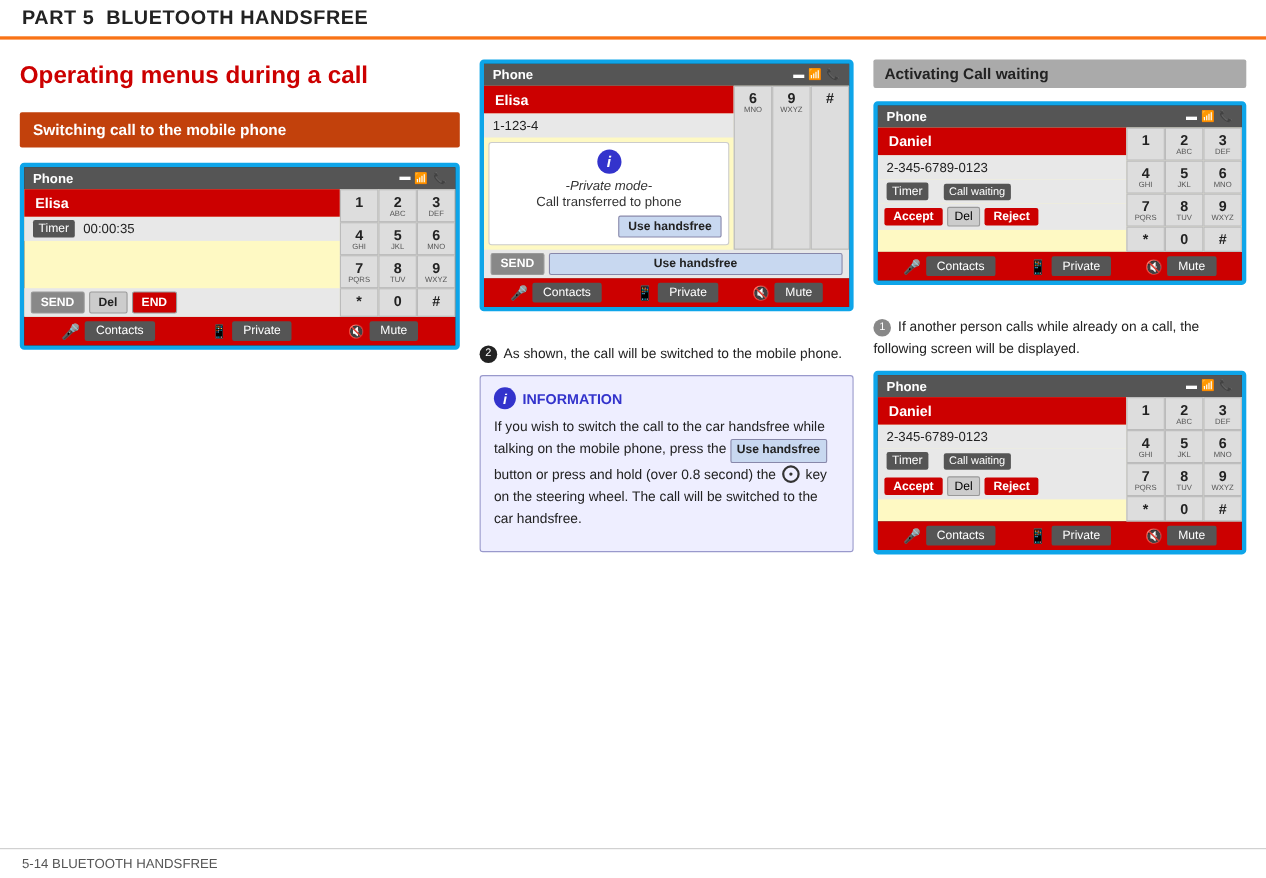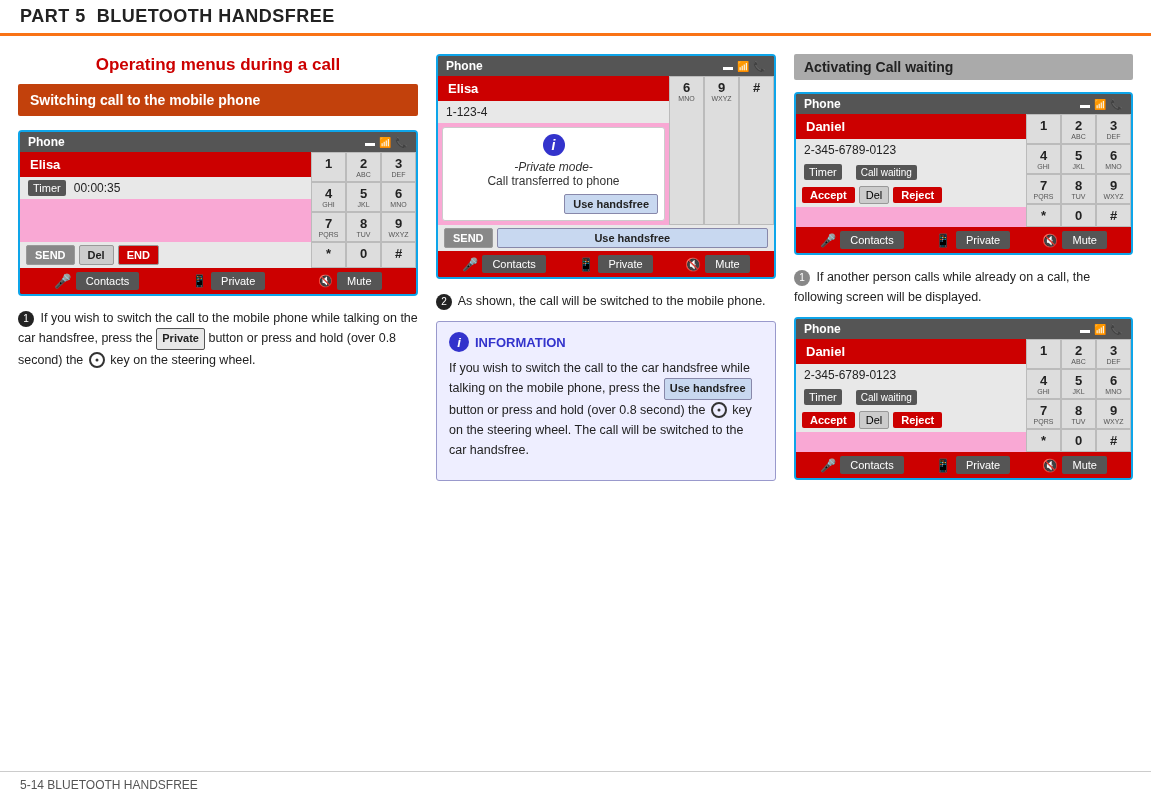--- a/index.html
+++ b/index.html
@@ -50,26 +50,25 @@
       flex-shrink: 0;
     }
 
     
     .right-col {
       flex: 1;
     }
 
     
     .section-heading {
-      font-size: 17px;
+      font-size: 22px;
       font-weight: bold;
       color: #c00;
-      margin-bottom: 8px;
+      margin-bottom: 19px;
       line-height: 1.3;
-      text-align: center;
     }
 
     
     .sub-heading-box {
       background: #c2410c;
       color: #fff;
       font-weight: bold;
       font-size: 14px;
       padding: 8px 12px;
       margin-bottom: 14px;
@@ -84,25 +83,25 @@
       font-size: 14px;
       padding: 5px 10px;
       margin-bottom: 12px;
       border-radius: 2px;
       display: inline-block;
       width: 100%;
     }
 
     
     .phone-ui {
-      border: 2px solid #0ea5e9;
+      border: 4px solid #0ea5e9;
       border-radius: 4px;
       overflow: hidden;
       background: #333;
-      margin-bottom: 12px;
+      margin-bottom: 28px;
       width: 100%;
     }
 
     .phone-header {
       background: #555;
       color: #fff;
       display: flex;
       align-items: center;
       justify-content: space-between;
       padding: 3px 8px;
@@ -115,21 +114,21 @@
     }
 
     .phone-header-icons {
       display: flex;
       gap: 4px;
       align-items: center;
       font-size: 10px;
     }
 
     .phone-body {
-      background: #f9a8d4;
+      background: #fef9c3;
     }
 
     .phone-timer-row {
       background: #e8e8e8;
       display: flex;
       align-items: center;
       padding: 3px 8px;
       font-size: 12px;
       gap: 8px;
     }
@@ -494,24 +493,20 @@
           <span style="color:#fff;font-size:12px;">📱</span>
           <span class="phone-bottom-btn">Private</span>
         </div>
         <div style="display:flex;align-items:center;gap:4px;">
           <span style="color:#fff;font-size:12px;">🔇</span>
           <span class="phone-bottom-btn">Mute</span>
         </div>
       </div>
     </div>
 
-    <div class="instruction-text">
-      <span class="circle-num">1</span>
-      If you wish to switch the call to the mobile phone while talking on the car handsfree, press the <span class="inline-btn">Private</span> button or press and hold (over 0.8 second) the <span class="steer-icon"></span> key on the steering wheel.
-    </div>
   </div>
 
   <div class="mid-col">
 
     <div class="phone-ui">
       <div class="phone-header">
         <span class="phone-header-title">Phone</span>
         <span class="phone-header-icons">
           <span>▬</span>
           <span>📶</span>

